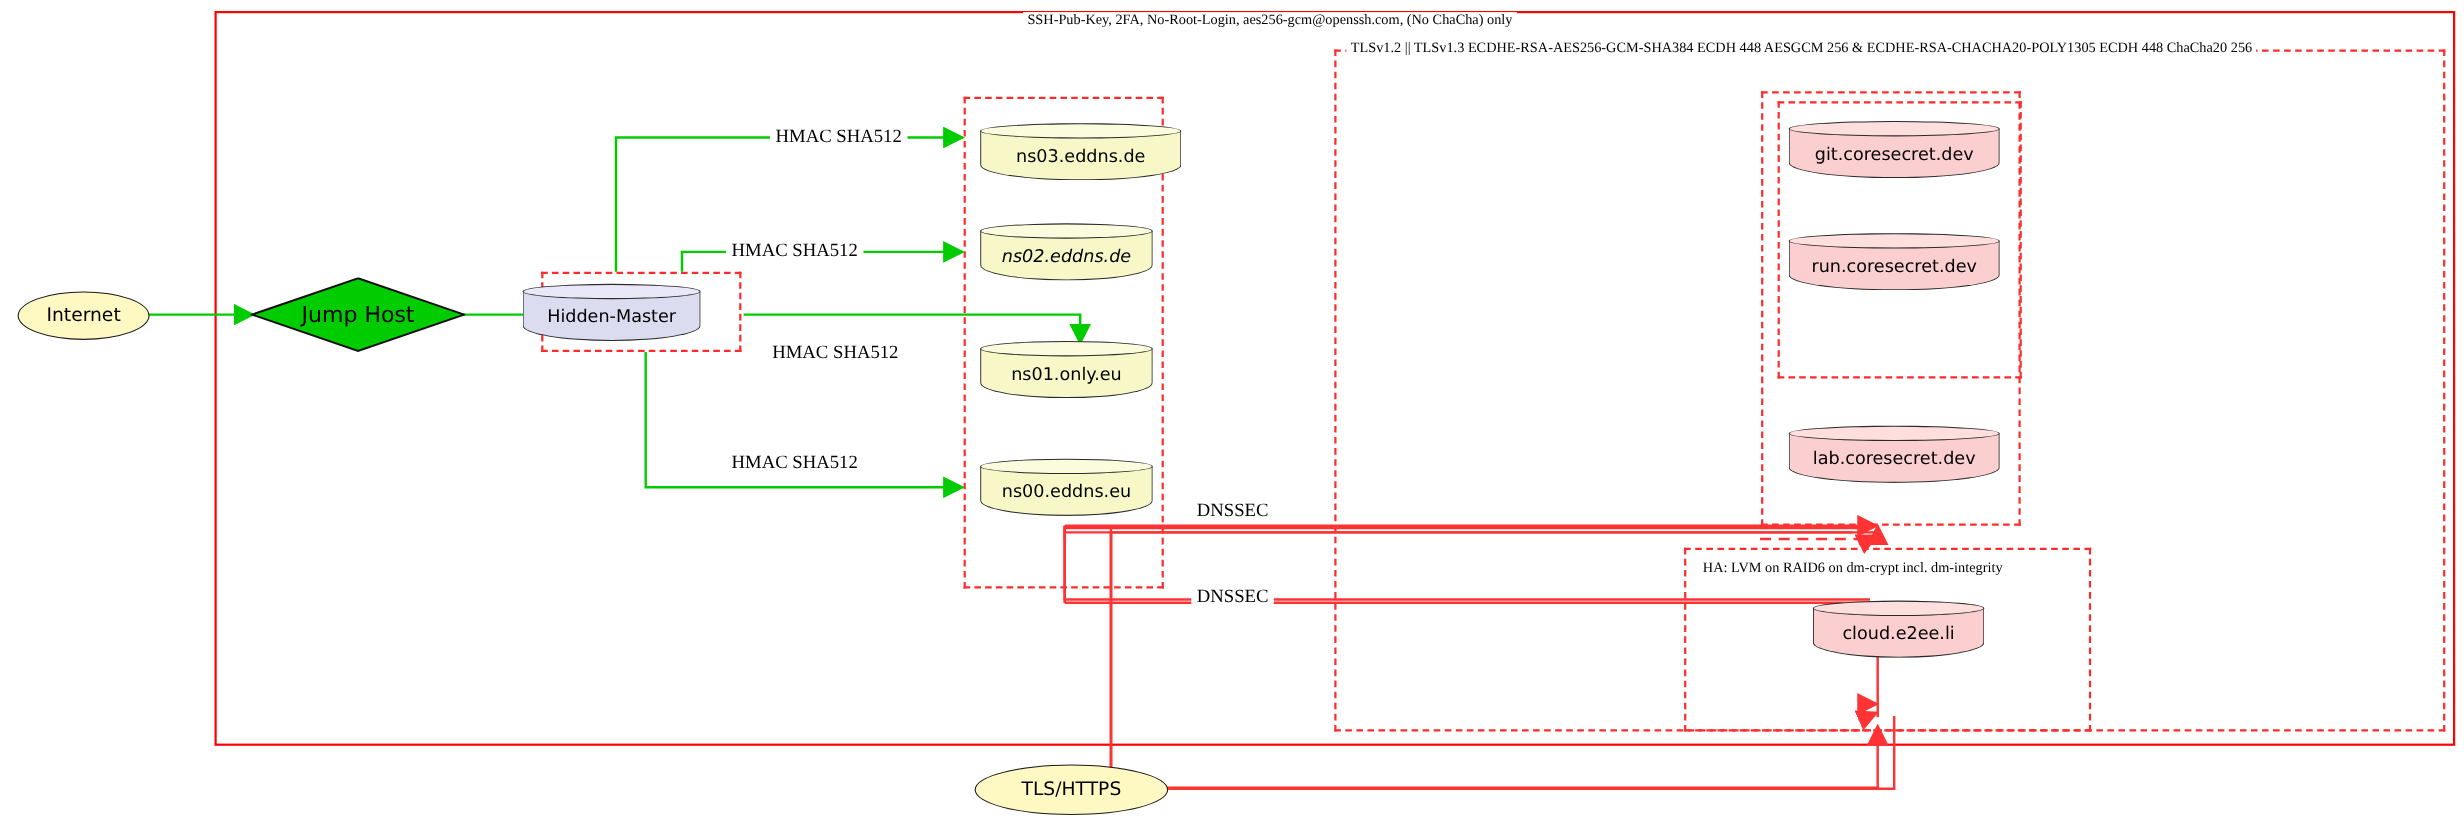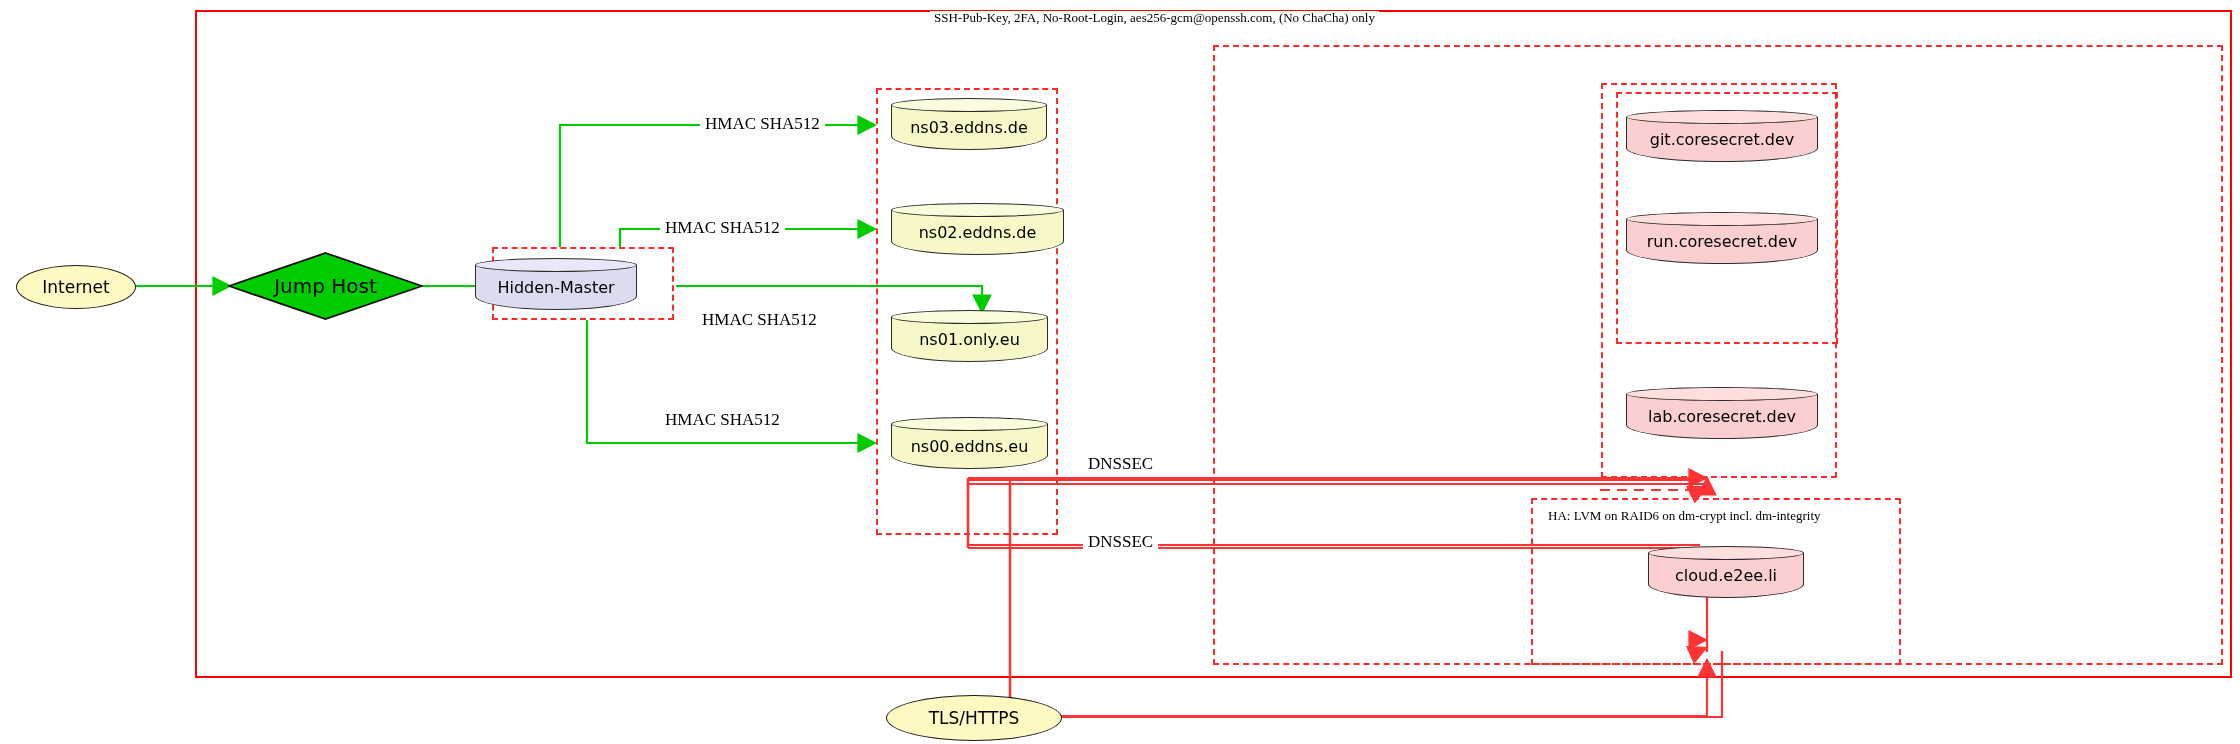--- a/index.html
+++ b/index.html
@@ -79,20 +79,21 @@
 </style>
 </head>
 <body>
 
 <div id="stage">
 
   <div class="abs box-solid" style="left:195px;top:10px;width:2037px;height:668px;"></div>
   <div class="cluster-label" style="left:930px;top:11px;">SSH-Pub-Key, 2FA, No-Root-Login, aes256-gcm@openssh.com, (No ChaCha) only</div>
 
   <div class="abs box-dash" style="left:1213px;top:45px;width:1010px;height:620px;"></div>
+  <div class="cluster-label" style="left:1224px;top:36px;font-size:13px;">TLSv1.2 || TLSv1.3 ECDHE-RSA-AES256-GCM-SHA384 ECDH 448 AESGCM 256 &amp; ECDHE-RSA-CHACHA20-POLY1305 ECDH 448 ChaCha20 256</div>
 
   <div class="abs box-dash" style="left:1601px;top:83px;width:236px;height:395px;"></div>
 
   <div class="abs box-dash" style="left:1616px;top:92px;width:222px;height:252px;"></div>
 
   <div class="abs box-dash" style="left:1531px;top:498px;width:370px;height:167px;"></div>
   <div class="cluster-label" style="left:1544px;top:509px;font-size:13px;">HA: LVM on RAID6 on dm-crypt incl. dm-integrity</div>
 
   <div class="abs box-dash" style="left:876px;top:88px;width:182px;height:447px;"></div>
 
@@ -186,27 +187,27 @@
     </svg>
     <div class="dlbl">Jump Host</div>
   </div>
 
   <div class="cyl cyl-lav" style="left:475px;top:258px;width:162px;height:52px;">
     <div class="body"></div>
     <div class="top"></div>
     <div class="lbl">Hidden-Master</div>
   </div>
 
-  <div class="cyl cyl-yellow" style="left:891px;top:98px;width:156px;height:52px;">
+  <div class="cyl cyl-yellow" style="left:891px;top:112px;width:183px;height:52px;">
     <div class="body"></div>
     <div class="top"></div>
     <div class="lbl">ns03.eddns.de</div>
   </div>
 
-  <div class="cyl cyl-yellow" style="left:891px;top:203px;width:173px;height:52px;">
+  <div class="cyl cyl-yellow" style="left:891px;top:203px;width:157px;height:52px;font-style:italic;">
     <div class="body"></div>
     <div class="top"></div>
     <div class="lbl">ns02.eddns.de</div>
   </div>
 
   <div class="cyl cyl-yellow" style="left:891px;top:310px;width:157px;height:52px;">
     <div class="body"></div>
     <div class="top"></div>
     <div class="lbl">ns01.only.eu</div>
   </div>

